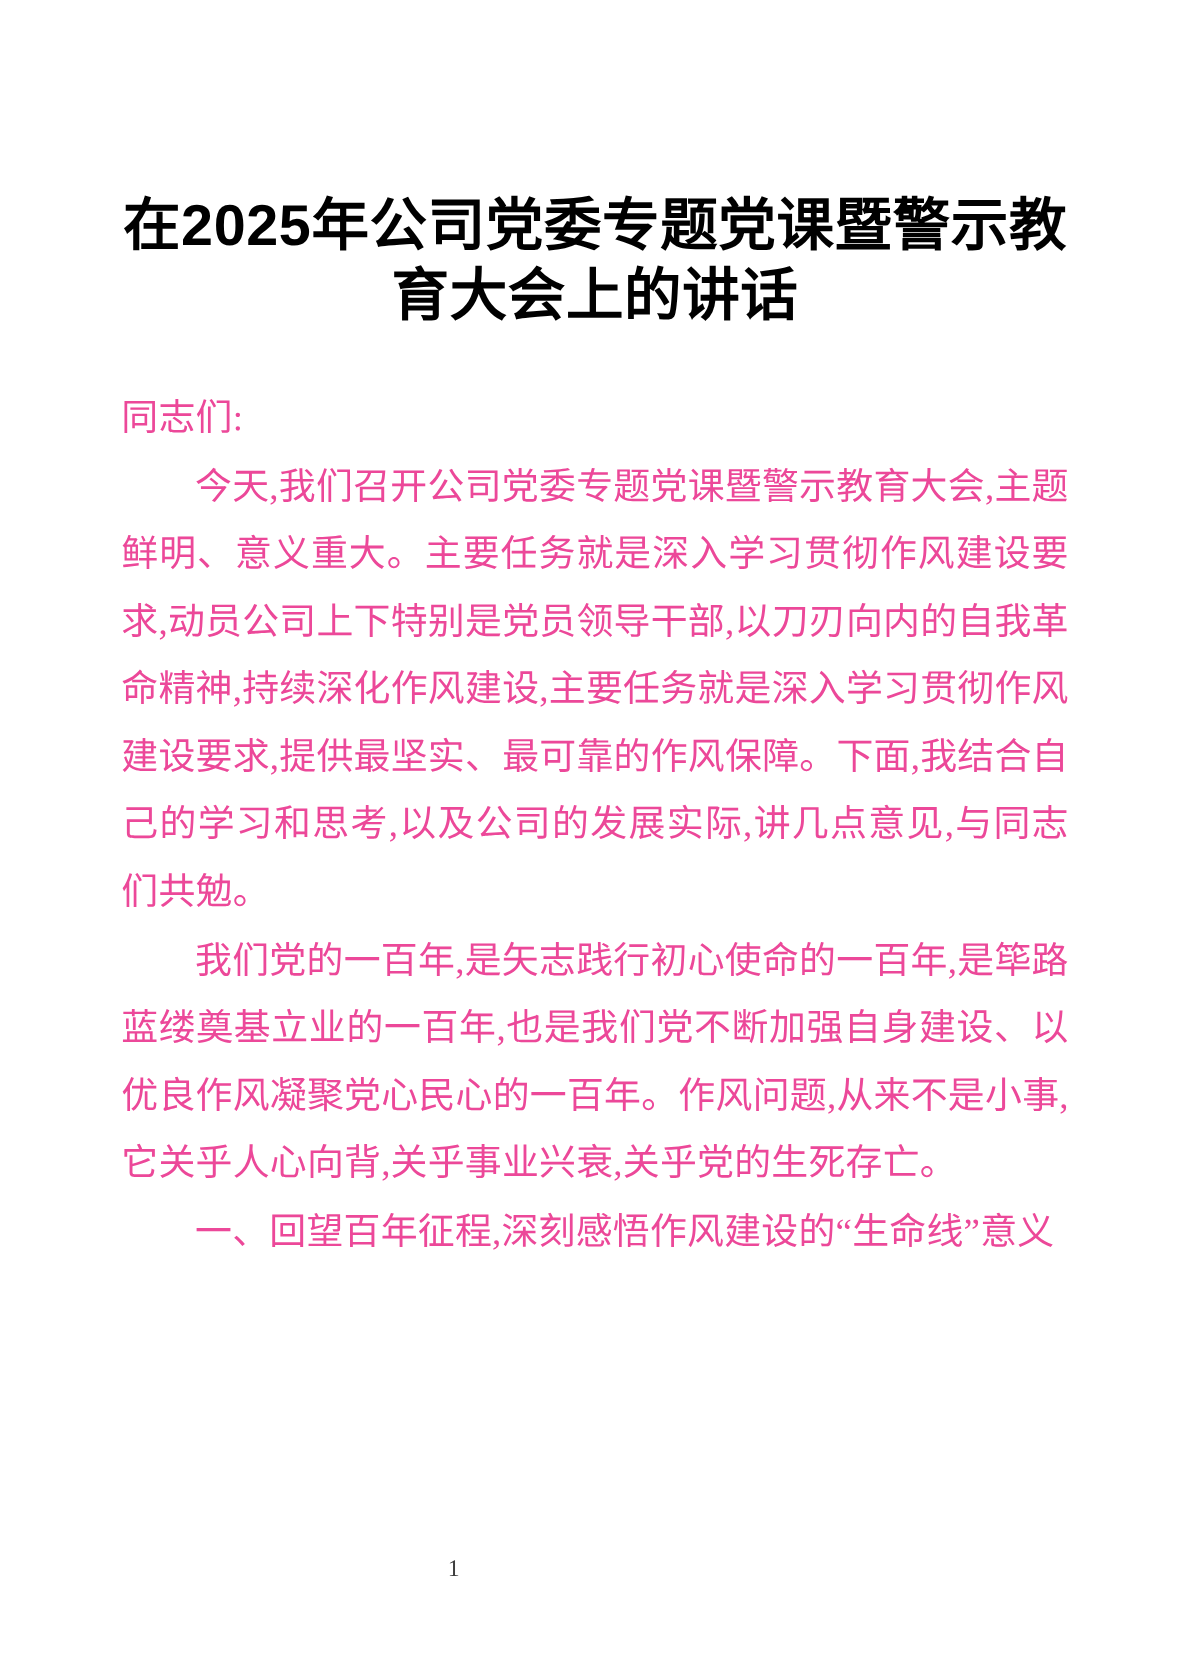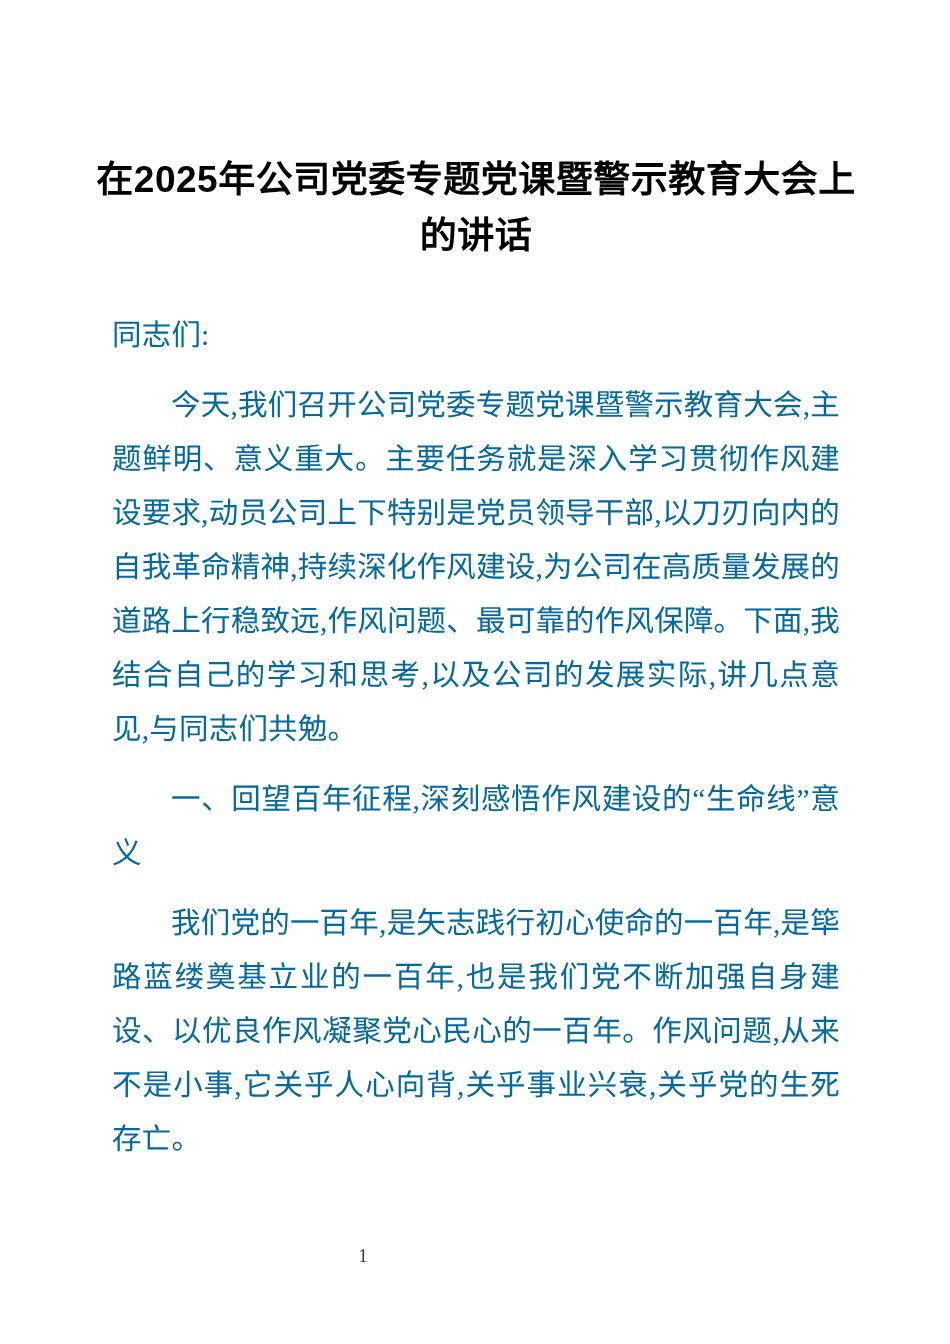--- a/index.html
+++ b/index.html
@@ -32,38 +32,38 @@
     width: 760px;
   }
 
   
   .doc-title {
     margin: 0;
     padding-top: 152px;
     text-align: center;
     font-family: "Liberation Sans", "DejaVu Sans", sans-serif;
     font-weight: bold;
-    font-size: 37px;
+    font-size: 46px;
     line-height: 56px;
     letter-spacing: 0.5px;
     color: #000000;
     text-rendering: optimizeLegibility;
   }
 
   
   .body-block {
     margin-top: 44px;
   }
 
   p.para {
-    margin: 16px;
+    margin: 1px;
     font-family: "Liberation Serif", "DejaVu Serif", serif;
     font-size: 29.5px;
     line-height: 54px;
-    color: #0369a1;
+    color: #ec4899;
     text-align: justify;
     text-justify: inter-ideograph;
     letter-spacing: 0.2px;
     word-break: break-all;
   }
 
   p.indent {
     text-indent: 59px;
   }
 
@@ -92,25 +92,25 @@
 <div class="page">
 
   <div class="content">
 
     <h1 class="doc-title">在2025年公司党委专题党课暨警示教育大会上的讲话</h1>
 
     <div class="body-block">
 
       <p class="para noindent">同志们:</p>
 
-      <p class="para indent">今天,我们召开公司党委专题党课暨警示教育大会,主题鲜明、意义重大。主要任务就是深入学习贯彻作风建设要求,动员公司上下特别是党员领导干部,以刀刃向内的自我革命精神,持续深化作风建设,为公司在高质量发展的道路上行稳致远,作风问题、最可靠的作风保障。下面,我结合自己的学习和思考,以及公司的发展实际,讲几点意见,与同志们共勉。</p>
+      <p class="para indent">今天,我们召开公司党委专题党课暨警示教育大会,主题鲜明、意义重大。主要任务就是深入学习贯彻作风建设要求,动员公司上下特别是党员领导干部,以刀刃向内的自我革命精神,持续深化作风建设,主要任务就是深入学习贯彻作风建设要求,提供最坚实、最可靠的作风保障。下面,我结合自己的学习和思考,以及公司的发展实际,讲几点意见,与同志们共勉。</p>
+
+      <p class="para indent">我们党的一百年,是矢志践行初心使命的一百年,是筚路蓝缕奠基立业的一百年,也是我们党不断加强自身建设、以优良作风凝聚党心民心的一百年。作风问题,从来不是小事,它关乎人心向背,关乎事业兴衰,关乎党的生死存亡。</p>
 
       <p class="para indent">一、回望百年征程,深刻感悟作风建设的“生命线”意义</p>
-
-      <p class="para indent">我们党的一百年,是矢志践行初心使命的一百年,是筚路蓝缕奠基立业的一百年,也是我们党不断加强自身建设、以优良作风凝聚党心民心的一百年。作风问题,从来不是小事,它关乎人心向背,关乎事业兴衰,关乎党的生死存亡。</p>
 
 
     </div>
   </div>
 
   <div class="page-number">1</div>
 
 </div>
 
 </body></html>

